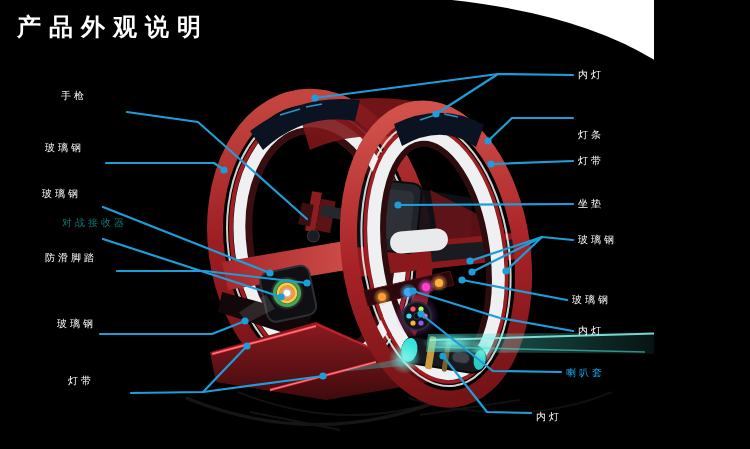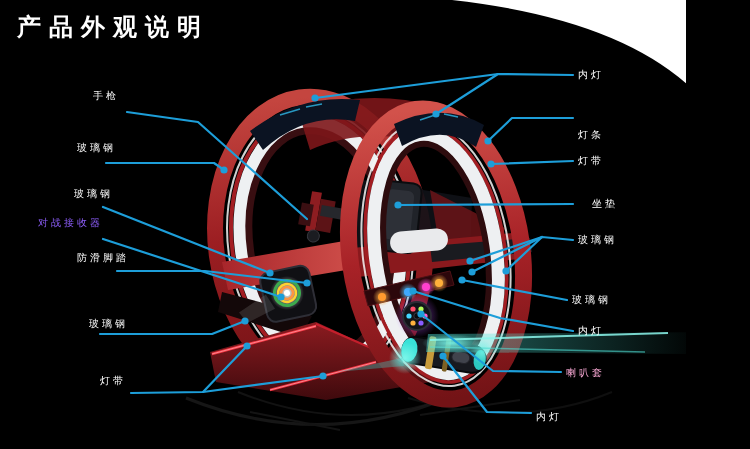--- a/index.html
+++ b/index.html
@@ -1,17 +1,17 @@
 <!DOCTYPE html>
 <html><head>
 <meta charset="utf-8">
 <style>
   html,body{margin:0;padding:0;background:#000;}
   .stage{position:relative;width:654px;height:449px;background:#000;overflow:hidden;
-         font-family:"DejaVu Sans","Liberation Sans",sans-serif;padding-left:32px;}
+         font-family:"DejaVu Sans","Liberation Sans",sans-serif;}
   #scene{position:absolute;left:0;top:0;}
   .title{position:absolute;left:17px;top:11px;color:#fff;font-size:24px;font-weight:bold;
          letter-spacing:8px;white-space:nowrap;}
   .label{position:absolute;color:#fff;font-size:10px;letter-spacing:3px;line-height:22px;
          white-space:nowrap;}
 </style>
 </head>
 <body>
 
 <div class="stage">
@@ -232,28 +232,28 @@
         <polyline points="531,413 487,412 443,356" fill="none" stroke="#1d9ed9" stroke-width="2.2" stroke-linejoin="round" stroke-linecap="round"></polyline>
         <circle cx="443" cy="356" r="3.6" fill="#1d9ed9"></circle>
       </g>
 </svg>
 
 <div class="title">产品外观说明</div>
 <div id="labels-layer">
       <div class="label left" style="right: 567px; top: 85px; color: rgb(255, 255, 255); margin-left: 27px;">手枪</div>
       <div class="label left" style="right: 570px; top: 137px; color: rgb(255, 255, 255);">玻璃钢</div>
       <div class="label left" style="right: 573px; top: 183px; color: rgb(255, 255, 255);">玻璃钢</div>
-      <div class="label left" style="right: 583px; top: 212px; color: #8b5cf6;">对战接收器</div>
+      <div class="label left" style="right: 527px; top: 212px; color: #0f766e;">对战接收器</div>
       <div class="label left" style="right: 557px; top: 247px; color: rgb(255, 255, 255);">防滑脚踏</div>
       <div class="label left" style="right: 558px; top: 313px; color: rgb(255, 255, 255);">玻璃钢</div>
       <div class="label left" style="right: 560px; top: 370px; color: rgb(255, 255, 255);">灯带</div>
       <div class="label right" style="left: 578px; top: 64px; color: rgb(255, 255, 255);">内灯</div>
       <div class="label right" style="left: 578px; top: 107px; color: rgb(255, 255, 255); margin-top: 17px;">灯条</div>
       <div class="label right" style="left: 578px; top: 150px; color: rgb(255, 255, 255);">灯带</div>
-      <div class="label right" style="left: 592px; top: 193px; color: rgb(255, 255, 255);">坐垫</div>
+      <div class="label right" style="left: 578px; top: 193px; color: rgb(255, 255, 255);">坐垫</div>
       <div class="label right" style="left: 578px; top: 229px; color: rgb(255, 255, 255);">玻璃钢</div>
       <div class="label right" style="left: 572px; top: 289px; color: rgb(255, 255, 255);">玻璃钢</div>
       <div class="label right" style="left: 578px; top: 320px; color: rgb(255, 255, 255);">内灯</div>
-      <div class="label right" style="left: 566px; top: 362px; color: #f9a8d4; text-align: right;">喇叭套</div>
+      <div class="label right" style="left: 566px; top: 362px; color: #0ea5e9; text-align: right;">喇叭套</div>
       <div class="label right" style="left: 536px; top: 406px; color: rgb(255, 255, 255);">内灯</div>
     </div>
 
 </div>
 
 </body></html>

